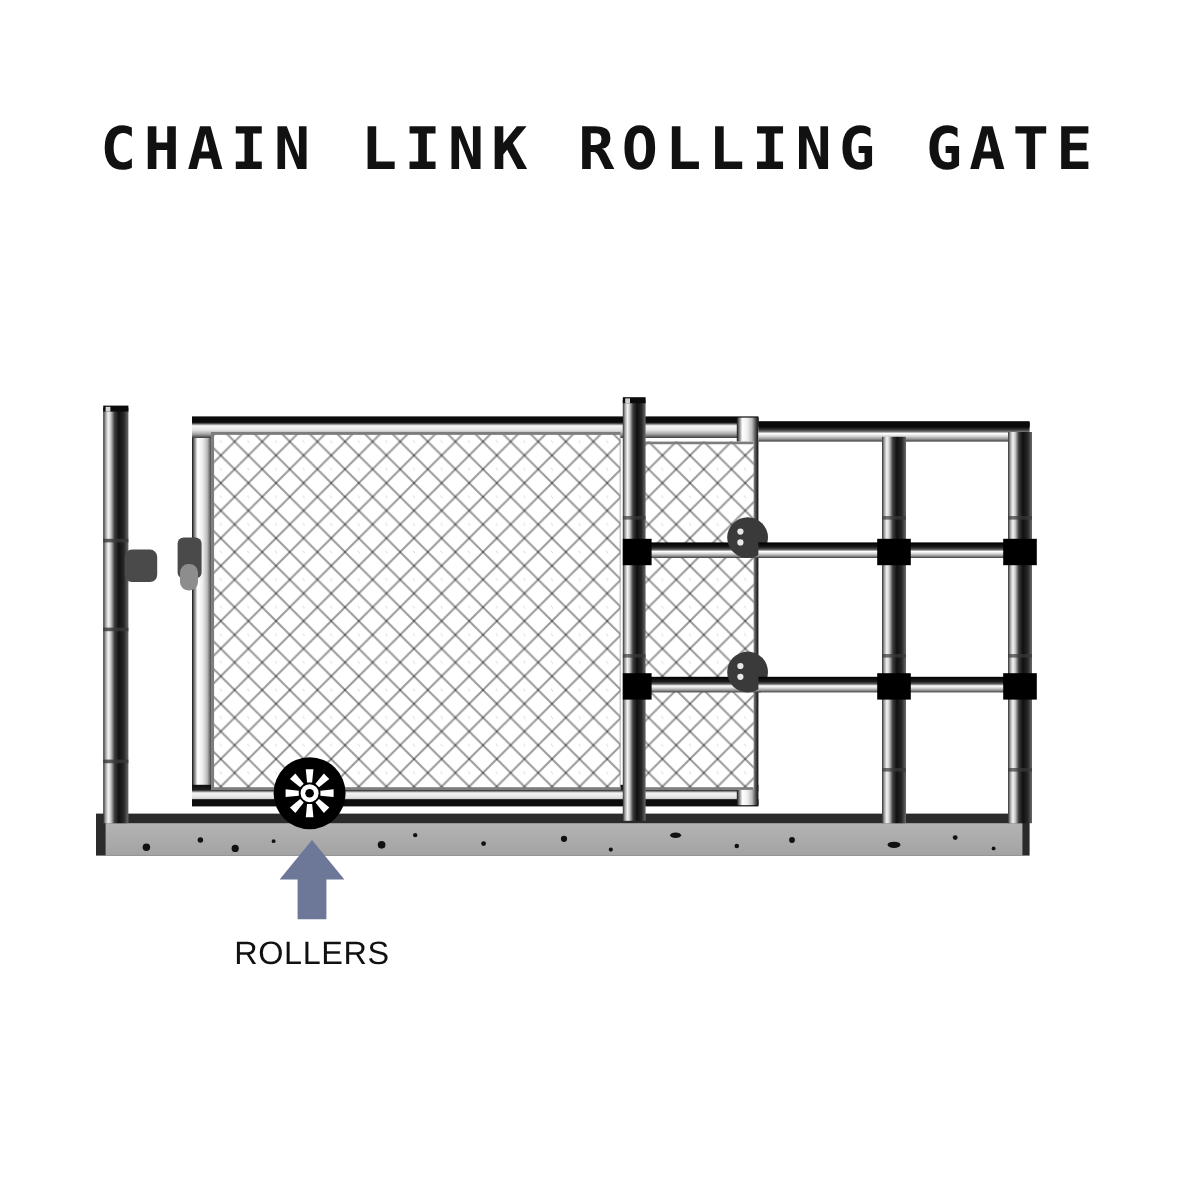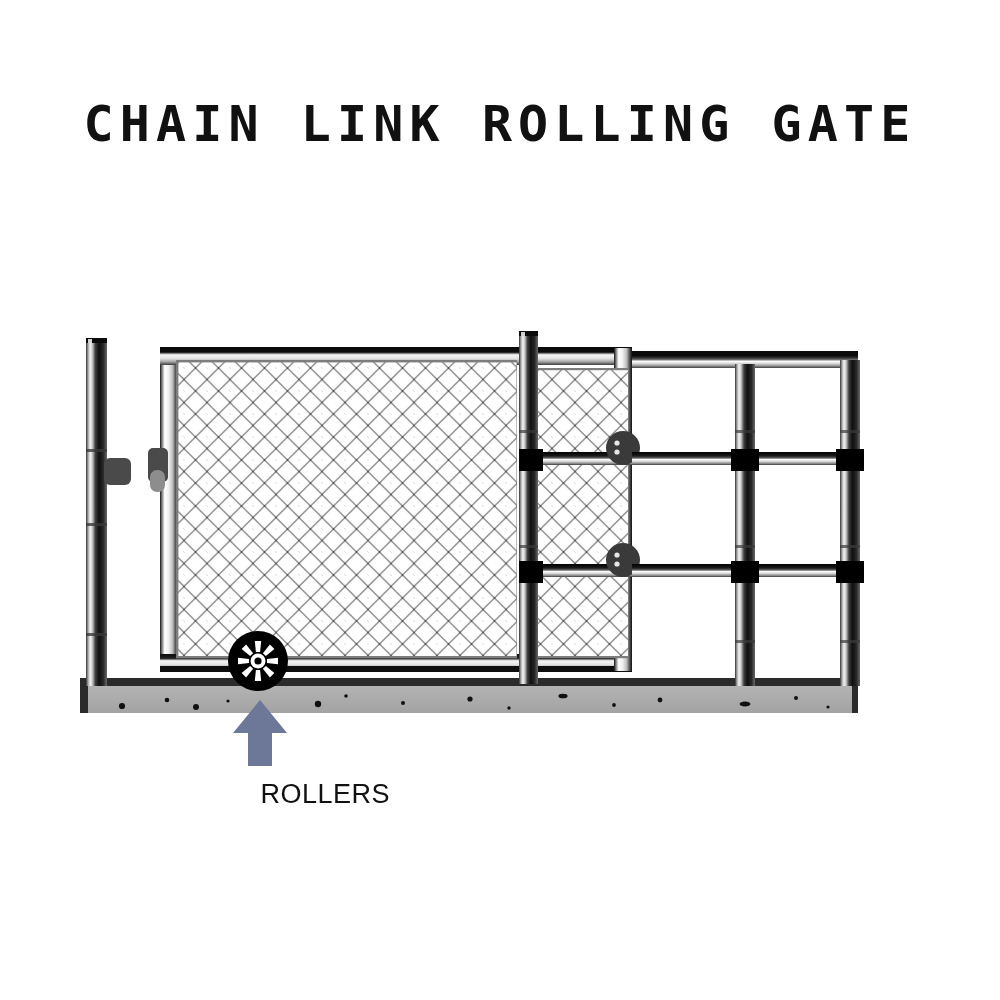--- a/index.html
+++ b/index.html
@@ -35,21 +35,21 @@
     line-height: 58px;
     white-space: nowrap;
     transform: scaleX(1.02);
     transform-origin: center center;
   }
   .callout-label {
     position: absolute;
     left: 130px;
     top: 778px;
     width: 260px;
-    text-align: right;
+    text-align: center;
     font-family: "Liberation Sans", sans-serif;
     font-size: 27px;
     font-weight: 400;
     letter-spacing: 0.5px;
     color: #111111;
     line-height: 32px;
   }
   svg.art {
     position: absolute;
     left: 0;

